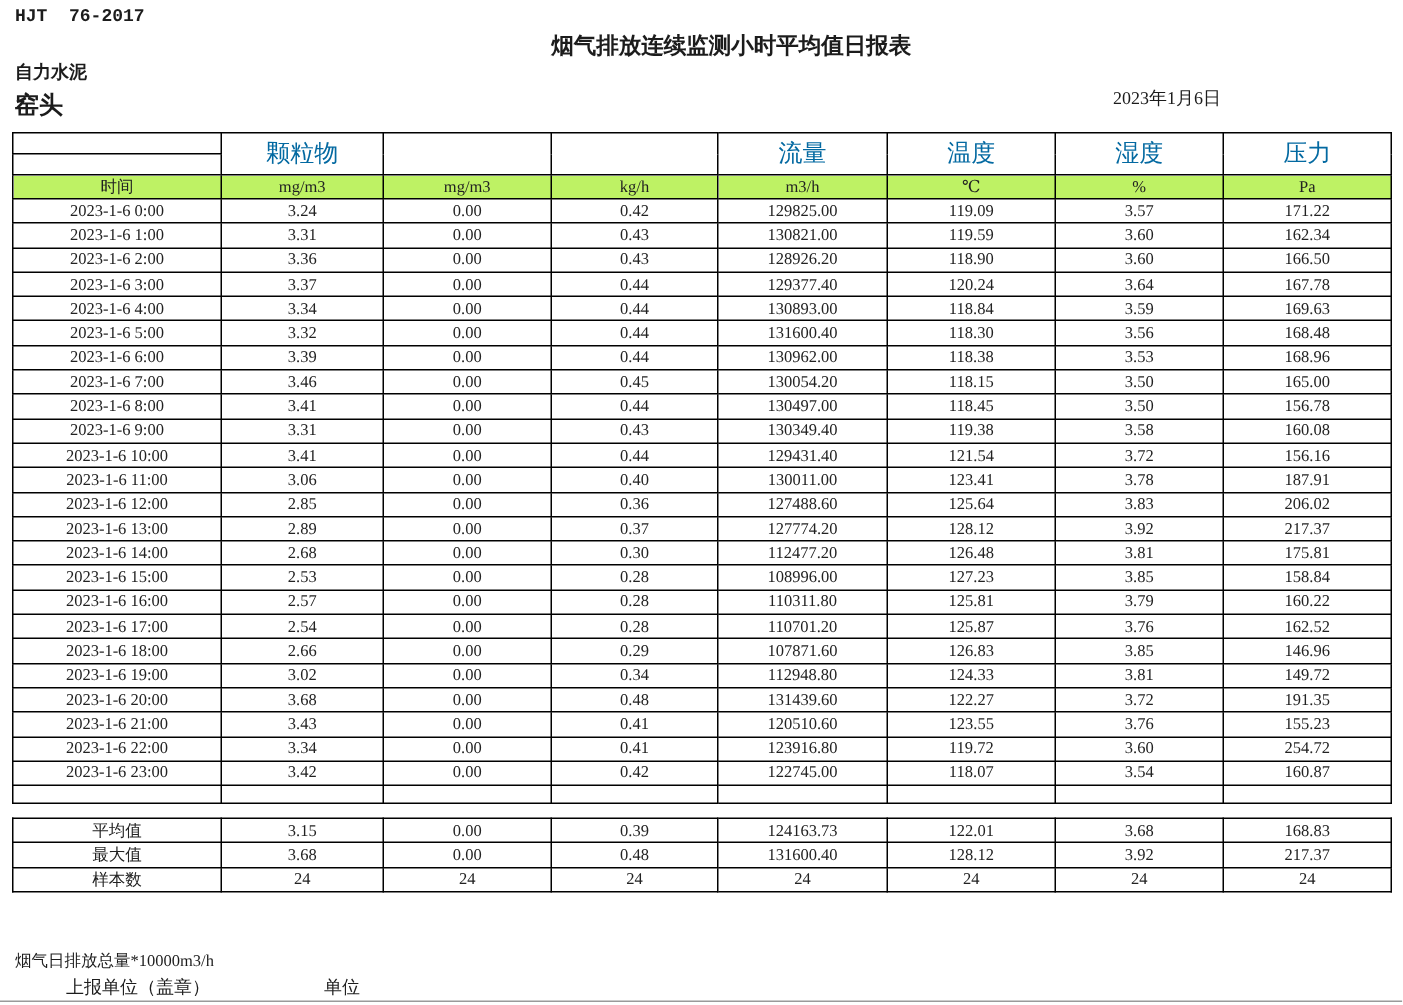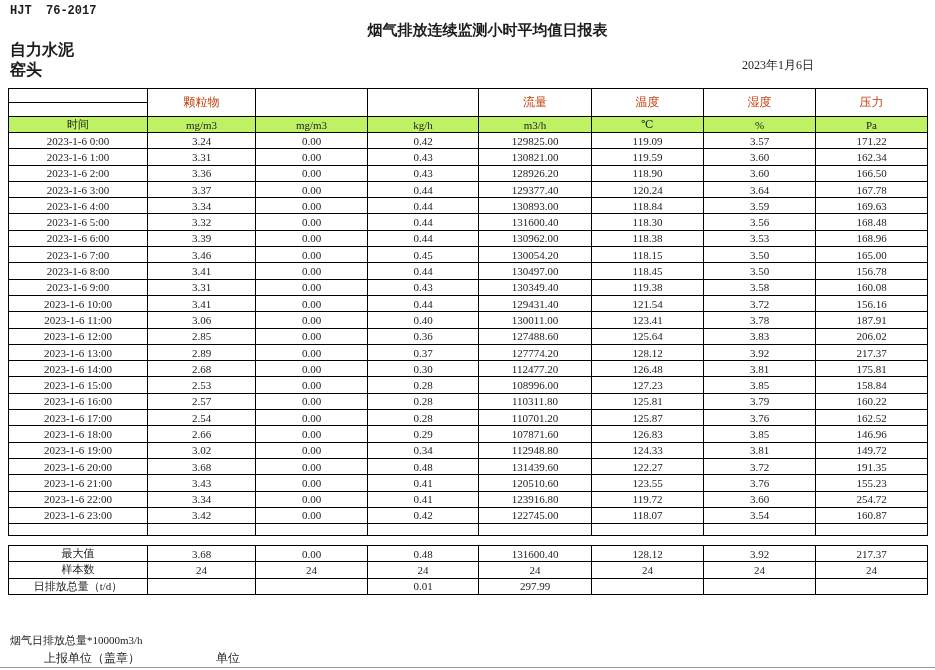--- a/index.html
+++ b/index.html
@@ -3,29 +3,29 @@
 <meta charset="utf-8">
 <style>
   html,body{margin:0;padding:0;background:#fff;}
   .page{
     position:relative;width:935px;height:670px;background:#ffffff;
     font-family:"Liberation Serif","DejaVu Serif",serif;color:#1c1c1c;overflow:hidden;
   }
   .std{position:absolute;top:4px;left:10px;font-size:12px;font-weight:bold;white-space:pre;
        font-family:"Liberation Mono","DejaVu Sans Mono",monospace;}
   .title{position:absolute;top:21px;left:0;width:935px;text-align:center;font-size:15px;font-weight:bold;margin-left:20px;}
-  .company{position:absolute;top:40px;left:10px;font-size:16px;font-weight:bold;}
+  .company{position:absolute;top:40px;left:10px;font-size:12px;font-weight:bold;}
   .station{position:absolute;top:60px;left:10px;font-size:16px;font-weight:bold;}
   .date{position:absolute;top:57px;left:742px;font-size:12px;}
   .grid{border-collapse:collapse;table-layout:fixed;width:919px;}
   .grid td{border:1px solid #000;text-align:center;vertical-align:middle;
            font-size:11px;padding:0;white-space:nowrap;overflow:hidden;color:#222;}
   .main{position:absolute;top:88px;left:8px;}
   .summary{position:absolute;top:545px;left:8px;}
-  .h-top td{height:13px;font-size:12px;color:#c2410c;}
+  .h-top td{height:13px;font-size:16px;color:#0369a1;}
   .h-top2 td{height:13px;}
   .h-units td{height:15px;background:#bef264;font-size:11px;}
   .data-row td{height:15.3px;}
   .spacer-row td{height:11px;}
   .summary td{height:15.3px;}
   .foot-note{position:absolute;top:633px;left:10px;font-size:11px;font-family:Liberation Serif, serif;}
   .foot-row{position:absolute;top:650px;left:10px;font-size:12px;margin-left:34px;}
   .foot-row .unit{position:absolute;left:172px;top:0;white-space:nowrap;}
   .bottom-line{position:absolute;top:667px;left:0;width:935px;height:0;border-top:1px solid #9a9a9a;}
 </style>
@@ -336,48 +336,48 @@
         <col style="width:108px">
         <col style="width:112px">
         <col style="width:111px">
       <col style="width:113px">
         <col style="width:112px">
         <col style="width:112px">
         <col style="width:112px">
     </colgroup>
     <tbody id="summary-body">
         <tr class="summary-data-row">
+          <td>平均值</td>
+          <td>3.15</td>
+          <td>0.00</td>
+          <td>0.39</td>
+          <td>124163.73</td>
+          <td>122.01</td>
+          <td>3.68</td>
+          <td>168.83</td>
+        </tr>
+        <tr class="summary-data-row">
           <td>最大值</td>
           <td>3.68</td>
           <td>0.00</td>
           <td>0.48</td>
           <td>131600.40</td>
           <td>128.12</td>
           <td>3.92</td>
           <td>217.37</td>
         </tr>
         <tr class="summary-data-row">
           <td>样本数</td>
           <td>24</td>
           <td>24</td>
           <td>24</td>
           <td>24</td>
           <td>24</td>
           <td>24</td>
           <td>24</td>
-        </tr>
-        <tr class="summary-data-row">
-          <td>日排放总量（t/d）</td>
-          <td></td>
-          <td></td>
-          <td>0.01</td>
-          <td>297.99</td>
-          <td></td>
-          <td></td>
-          <td></td>
         </tr>
       </tbody>
   </table>
 
   <div class="foot-note">烟气日排放总量*10000m3/h</div>
   <div class="foot-row">
     <span>上报单位（盖章）</span>
     <span class="unit">单位</span>
   </div>
   <div class="bottom-line"></div>

